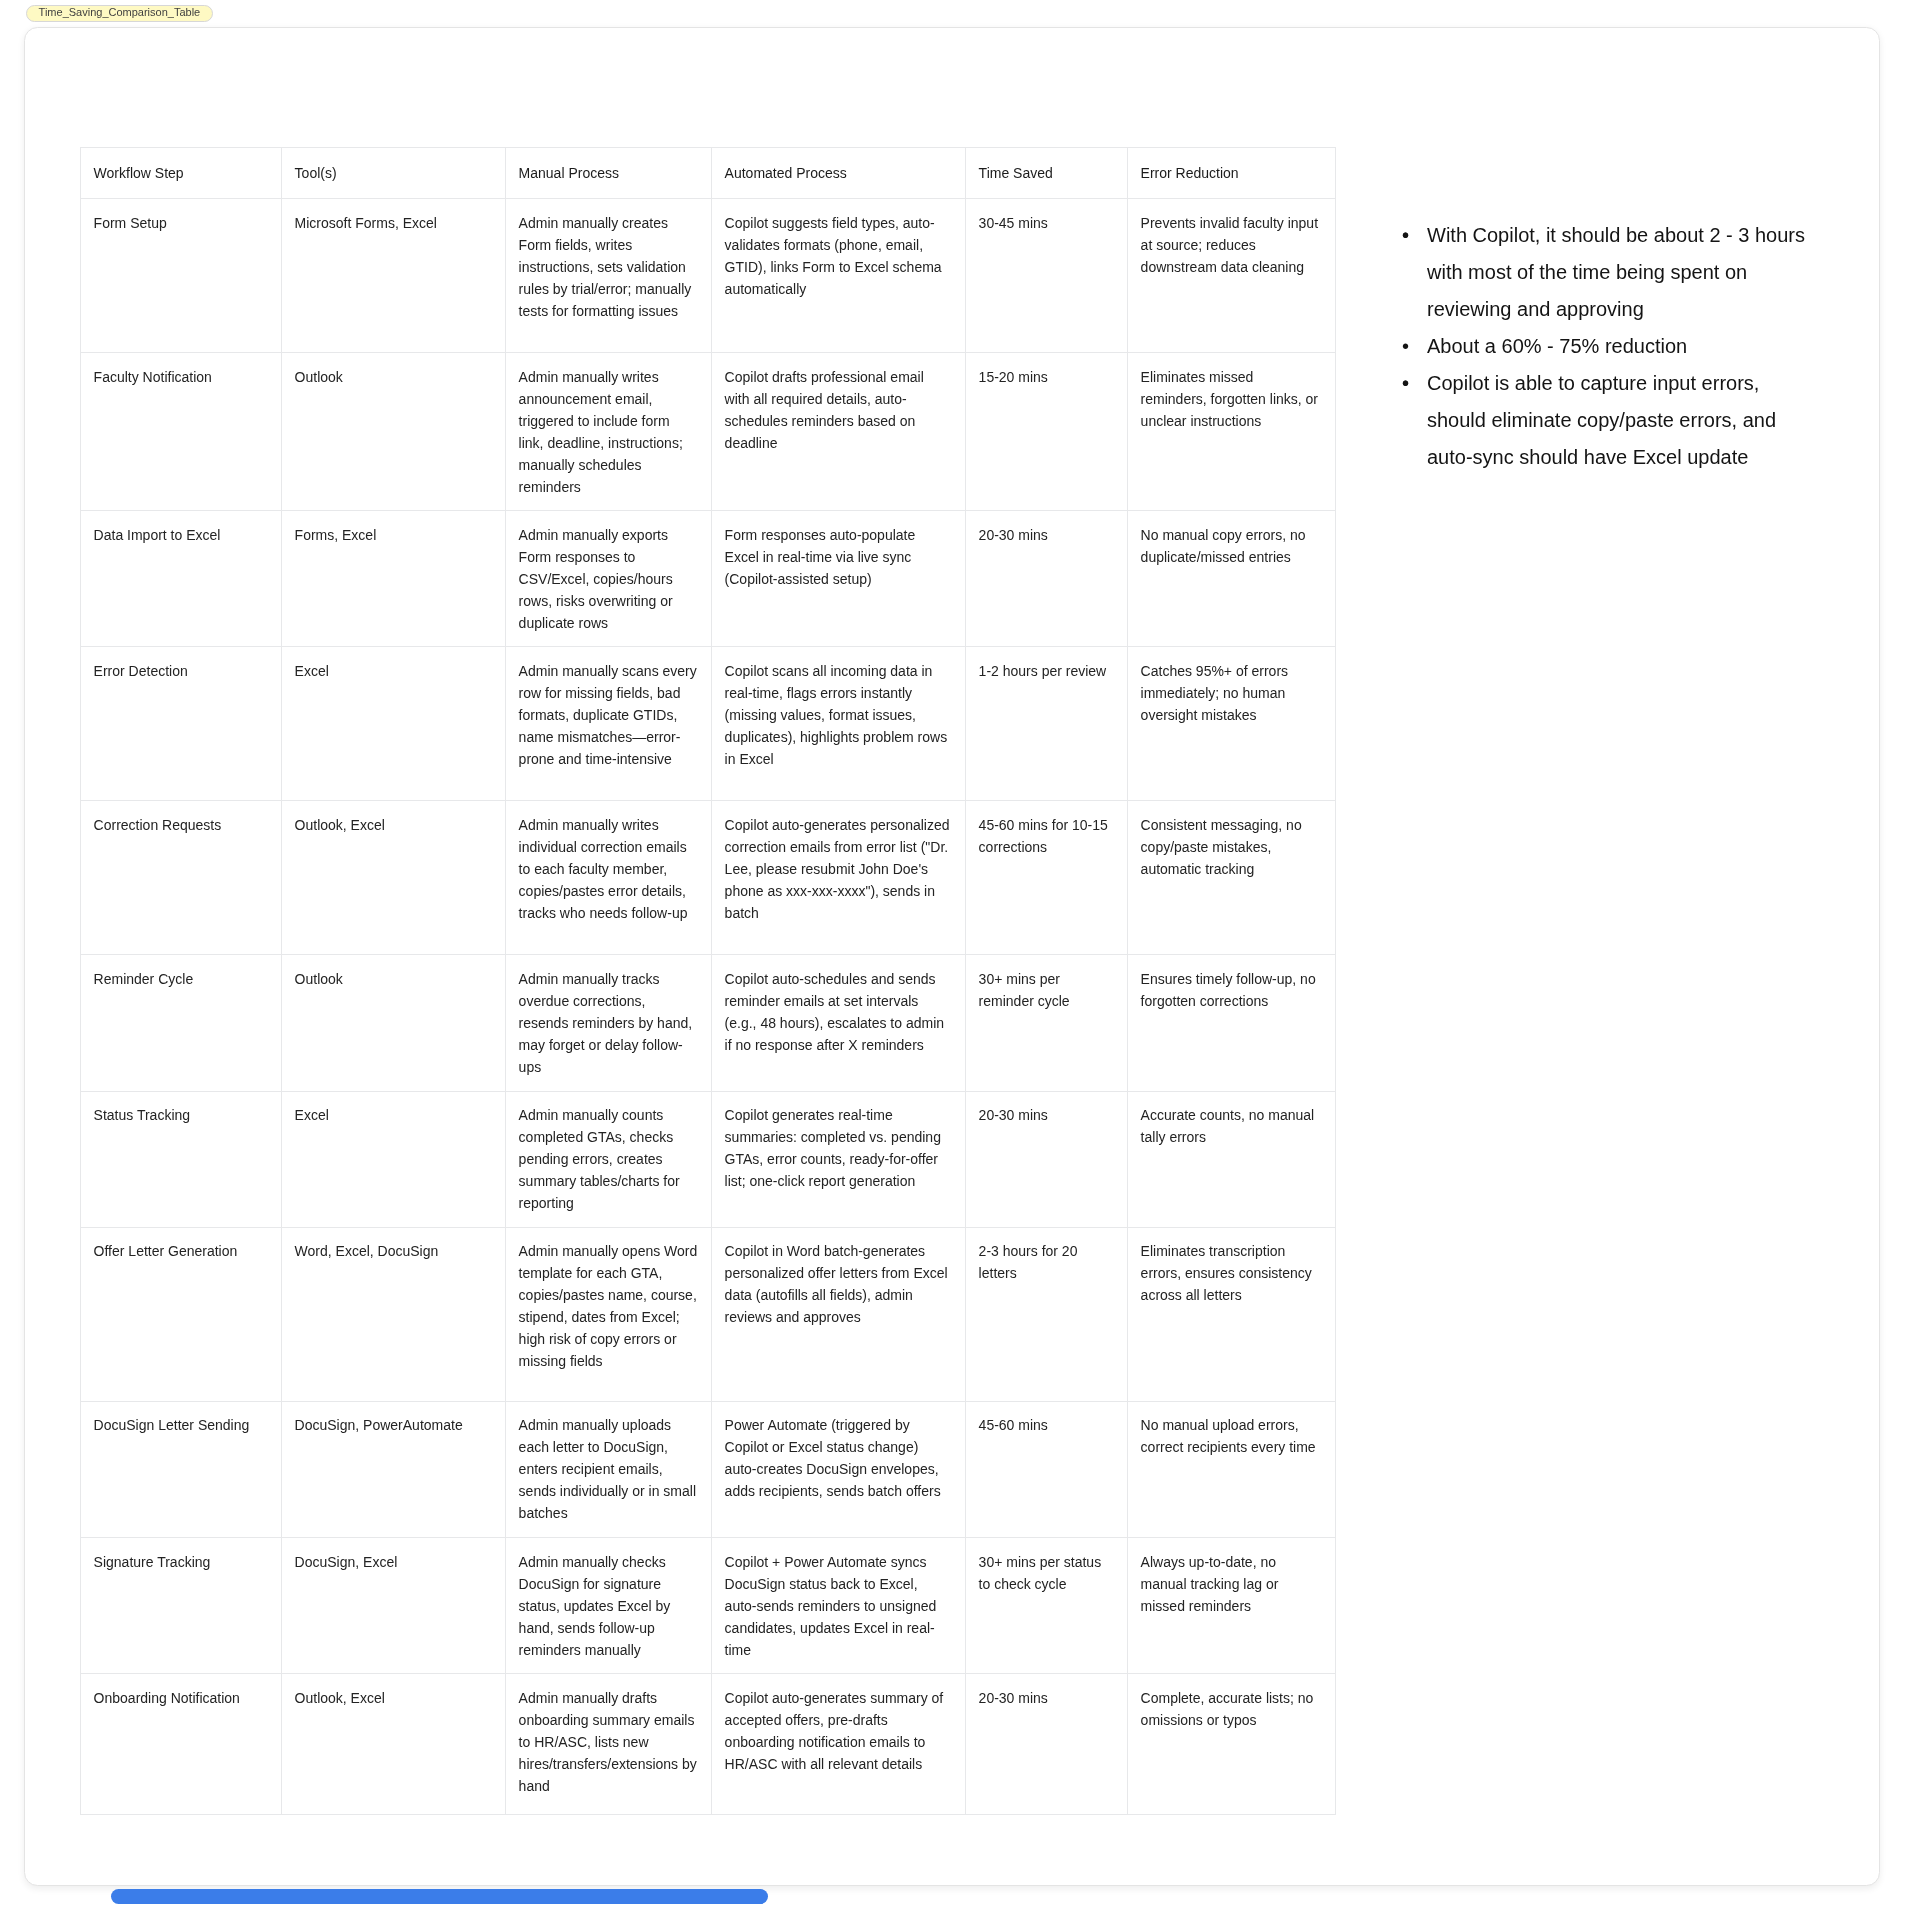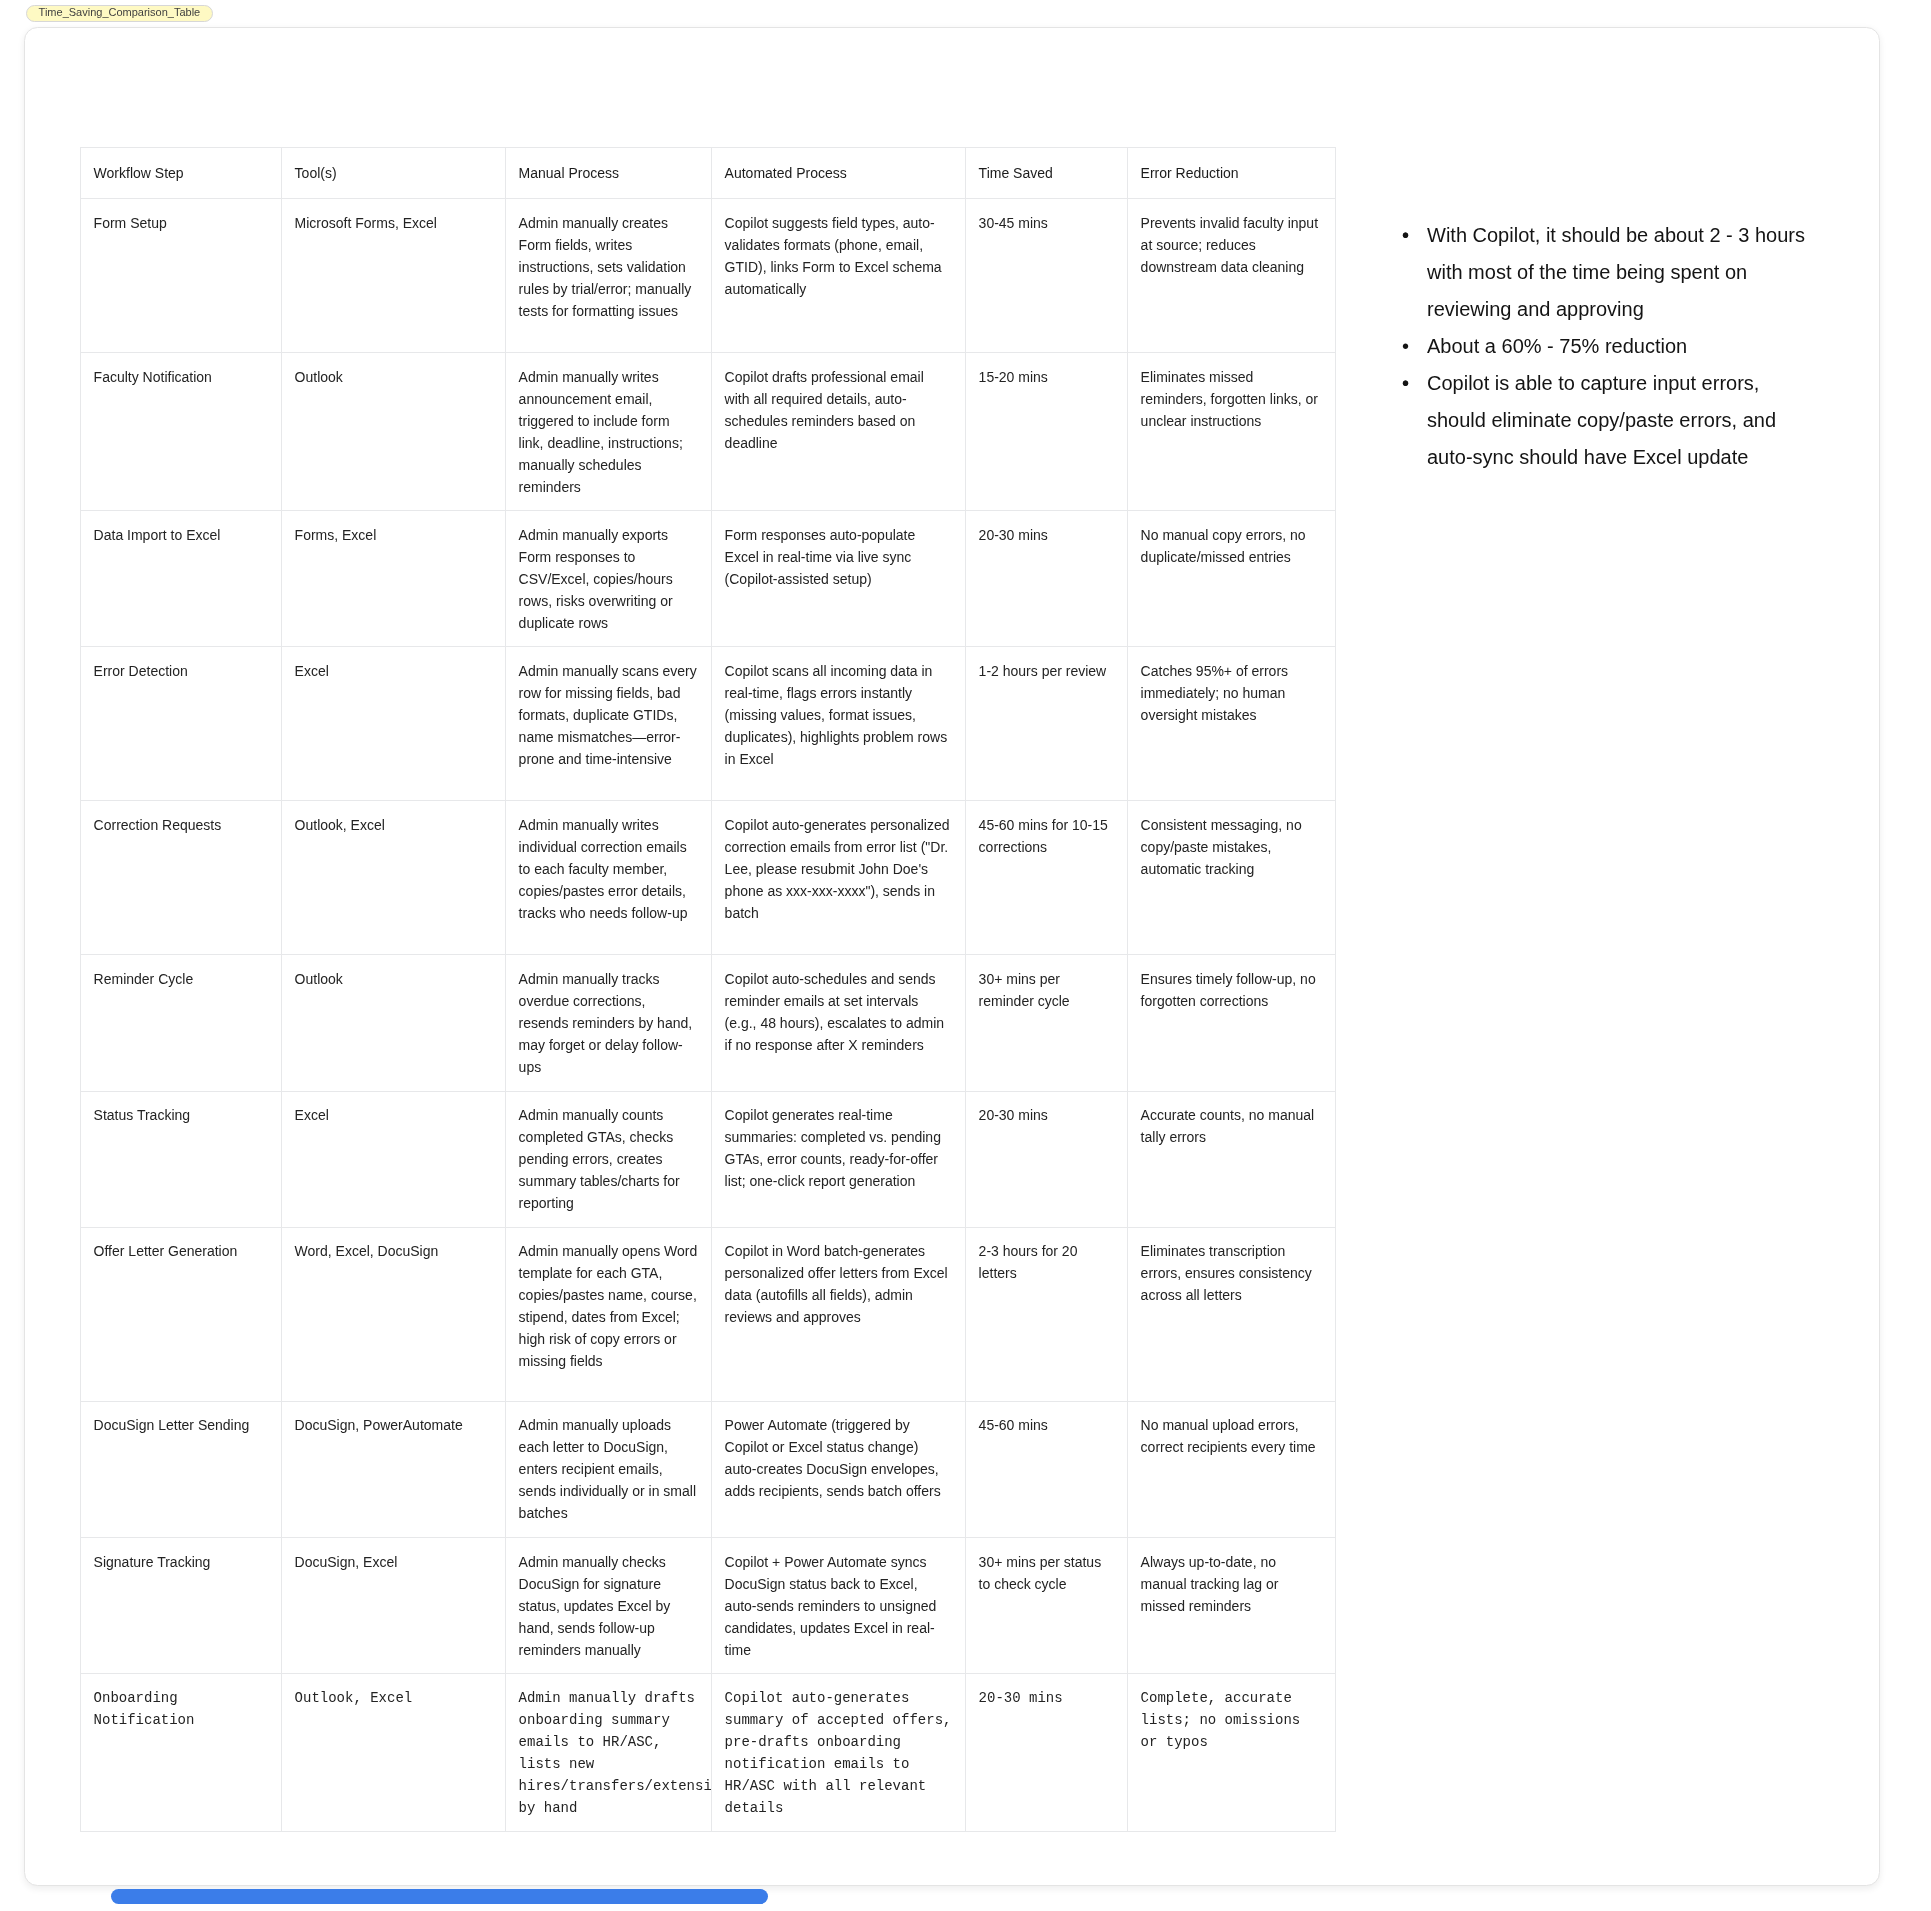--- a/index.html
+++ b/index.html
@@ -151,21 +151,21 @@
           <td>No manual upload errors, correct recipients every time</td>
         </tr>
         <tr style="height: 135px;">
           <td>Signature Tracking</td>
           <td>DocuSign, Excel</td>
           <td>Admin manually checks DocuSign for signature status, updates Excel by hand, sends follow-up reminders manually</td>
           <td>Copilot + Power Automate syncs DocuSign status back to Excel, auto-sends reminders to unsigned candidates, updates Excel in real-time</td>
           <td>30+ mins per status to check cycle</td>
           <td>Always up-to-date, no manual tracking lag or missed reminders</td>
         </tr>
-        <tr style="height: 141px; font-family: Liberation Mono, monospace;">
+        <tr style="height: 141px;">
           <td>Onboarding Notification</td>
           <td>Outlook, Excel</td>
           <td>Admin manually drafts onboarding summary emails to HR/ASC, lists new hires/transfers/extensions by hand</td>
           <td>Copilot auto-generates summary of accepted offers, pre-drafts onboarding notification emails to HR/ASC with all relevant details</td>
           <td>20-30 mins</td>
           <td>Complete, accurate lists; no omissions or typos</td>
         </tr>
       </tbody>
   </table>
 

